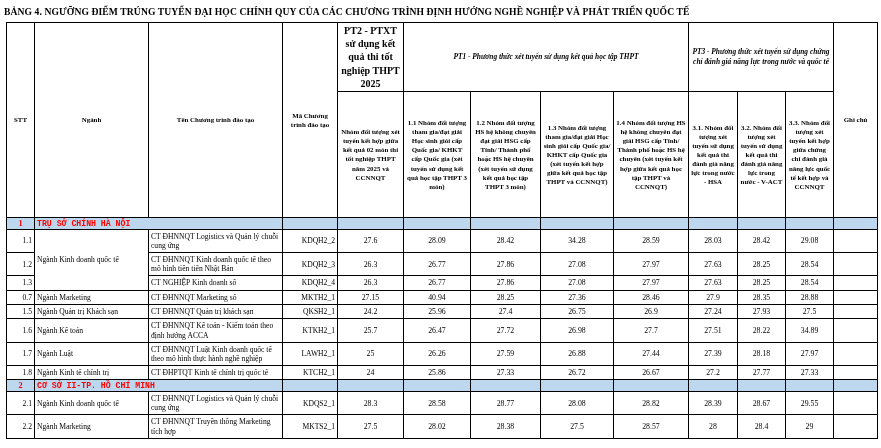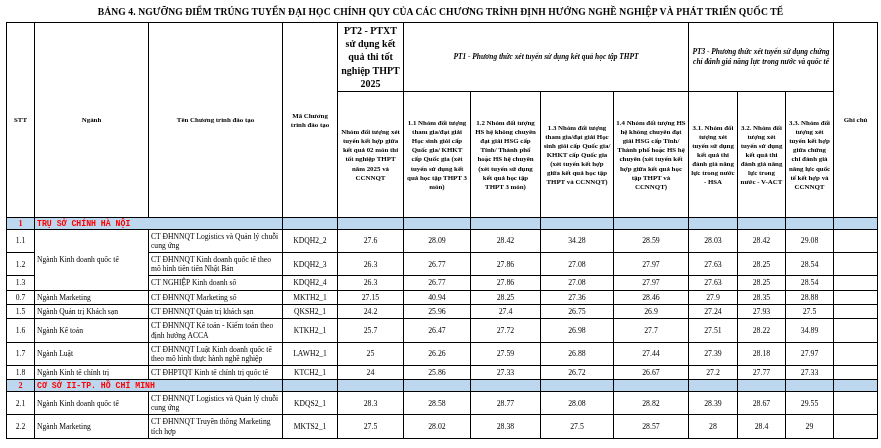--- a/index.html
+++ b/index.html
@@ -4,21 +4,20 @@
 <style>
   html, body {
     margin: 0; padding: 0;
     width: 881px; height: 448px;
     background: #ffffff;
     font-family: "Liberation Serif", serif;
     overflow: hidden;
   }
   .page { width: 881px; height: 448px; position: relative; }
   .doc-title {
-    text-align: center;
     font-weight: bold;
     font-size: 9.6px;
     color: #000;
     padding: 6px 4px 5px 4px;
     letter-spacing: 0.1px;
   }
   table.score-table {
     border-collapse: collapse;
     table-layout: fixed;
     margin-left: 6px;
@@ -42,21 +41,21 @@
     line-height: 1.32;
   }
   th.bighead { font-size: 10px; }
   th.ital { font-style: italic; font-size: 7.4px; }
   
   .score-table td {
     font-size: 7.6px;
     line-height: 1.2;
     padding: 2px 2px;
   }
-  td.c { text-align: center; }
+  td.c { text-align: right; }
   td.num { text-align: center; font-size: 7.8px; }
   
   tr.section-row td {
     background: #BDD7EE;
     color: #FF0000;
     font-weight: bold;
     font-size: 8.2px;
     height: 11px;
     padding: 0 2px;
     line-height: 1.1;

